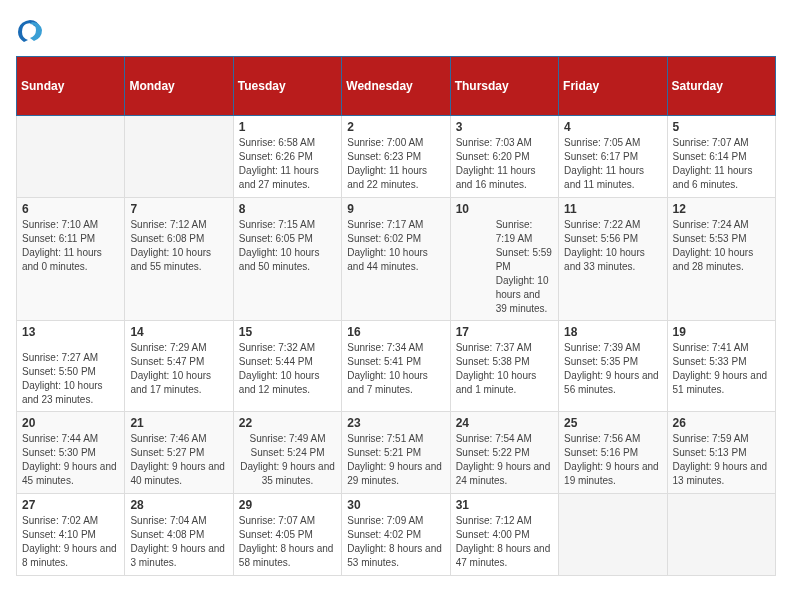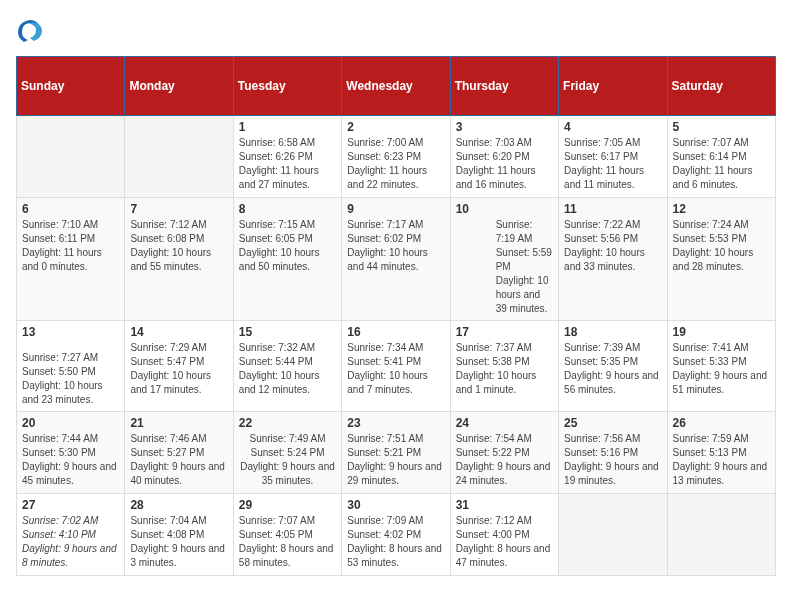--- a/index.html
+++ b/index.html
@@ -284,21 +284,21 @@
         <td>
           <span class="day-number">26</span>
           <div class="day-info" style="white-space: pre-line;">Sunrise: 7:59 AM
 Sunset: 5:13 PM
 Daylight: 9 hours and 13 minutes.</div>
         </td>
       </tr>
       <tr>
         <td>
           <span class="day-number">27</span>
-          <div class="day-info" style="white-space: pre-line; font-style: italic;">Sunrise: 7:02 AM
+          <div class="day-info" style="white-space: pre-line;">Sunrise: 7:02 AM
 Sunset: 4:10 PM
 Daylight: 9 hours and 8 minutes.</div>
         </td>
         <td>
           <span class="day-number">28</span>
           <div class="day-info" style="white-space: pre-line;">Sunrise: 7:04 AM
 Sunset: 4:08 PM
 Daylight: 9 hours and 3 minutes.</div>
         </td>
         <td>

